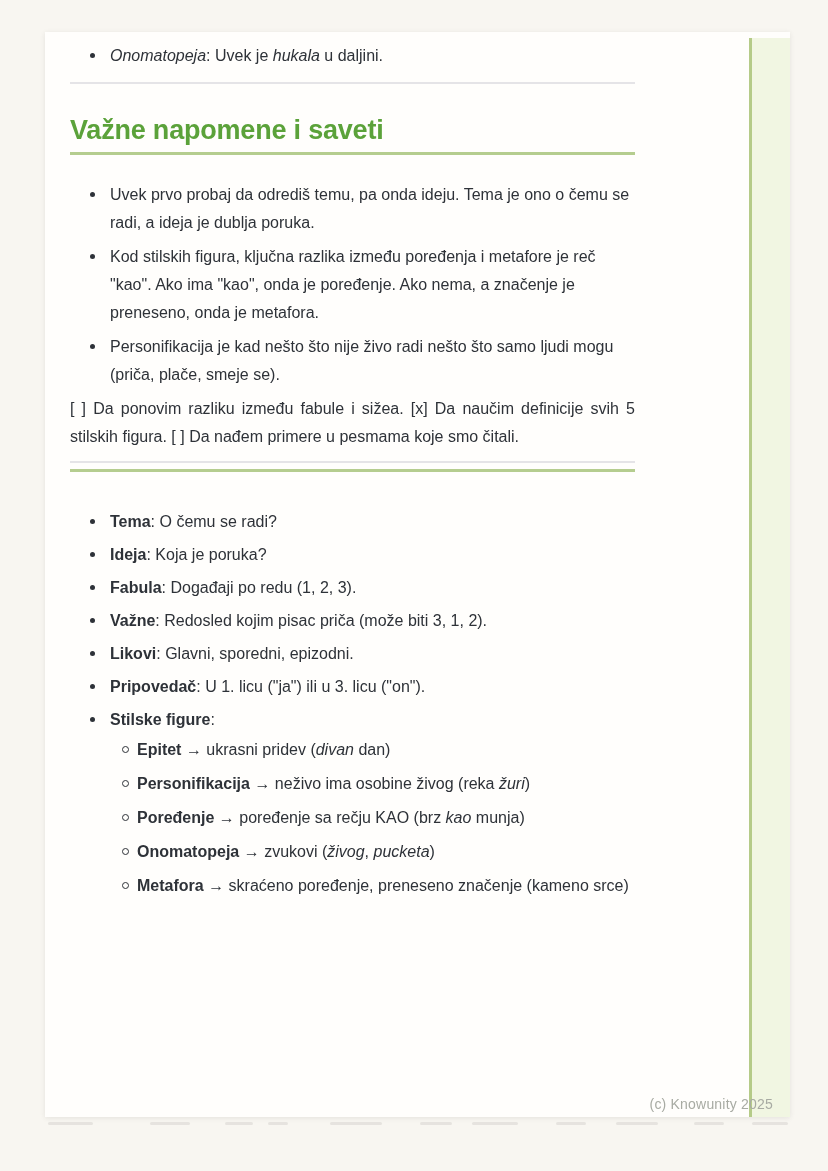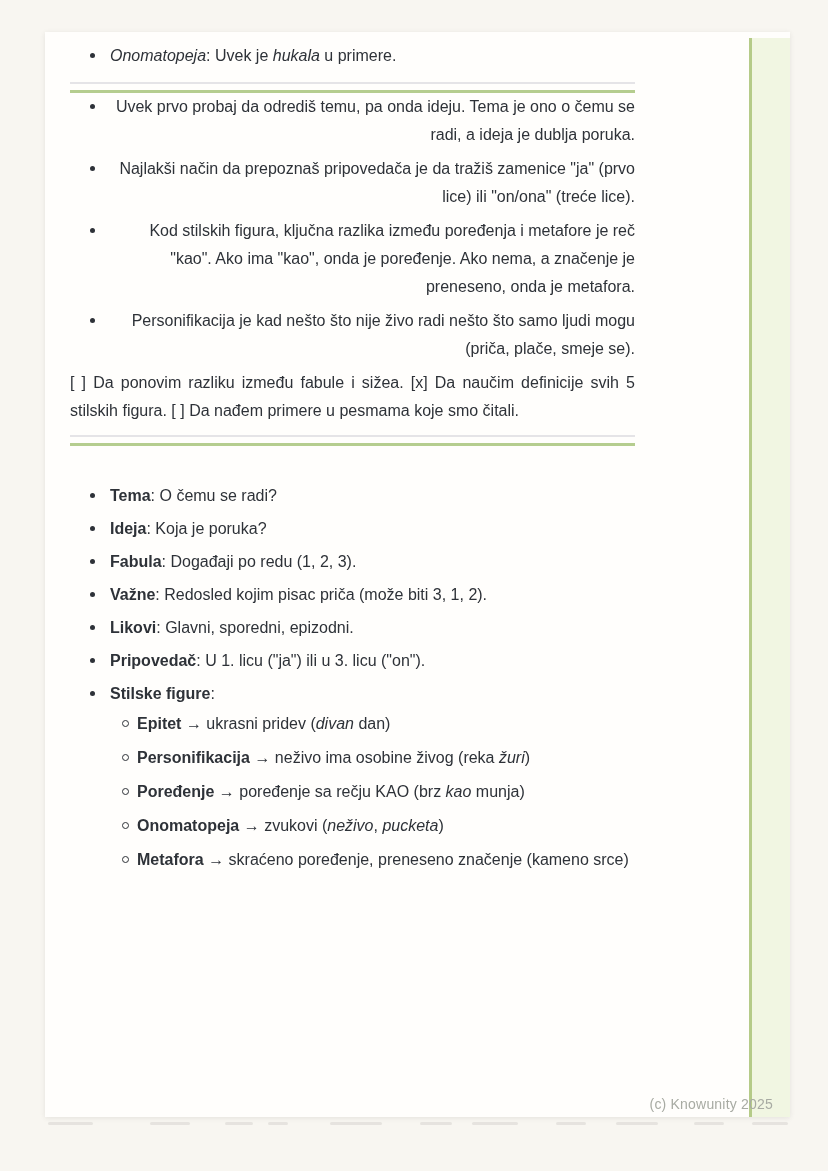--- a/index.html
+++ b/index.html
@@ -91,21 +91,21 @@
     line-height:32px;
     font-weight:700;
     color:var(--accent);
     letter-spacing:-0.2px;
   }
   .heading-underline{
     height:3px;
     background:var(--underline);
     margin-top:6px;
   }
-  ul.list1{text-align:right;}
+  ul.list1{margin-top:26px;}
   ul.list2{margin-top:36px;}
   .checklist{
     margin:4px 0 0 0;
     text-align:justify;
   }
   .b{font-weight:700;}
   .i{font-style:italic;}
   .footer{
     position:absolute;
     right:17px;bottom:5px;
@@ -125,30 +125,30 @@
 </style>
 </head>
 <body>
 
 <div class="card">
   <div class="green-band"></div>
 
   <div class="content">
 
     <ul class="main intro">
-        <li><span class="i">Onomatopeja</span><span>: Uvek je </span><span class="i">hukala</span><span> u primere.</span></li>
+        <li><span class="i">Onomatopeja</span><span>: Uvek je </span><span class="i">hukala</span><span> u daljini.</span></li>
       </ul>
 
     <div class="divider"></div>
 
+    <h2>Važne napomene i saveti</h2>
     <div class="heading-underline"></div>
 
     <ul class="main list1">
         <li><span>Uvek prvo probaj da odrediš temu, pa onda ideju. Tema je ono o čemu se radi, a ideja je dublja poruka.</span></li>
-        <li><span>Najlakši način da prepoznaš pripovedača je da tražiš zamenice "ja" (prvo lice) ili "on/ona" (treće lice).</span></li>
         <li><span>Kod stilskih figura, ključna razlika između poređenja i metafore je reč "kao". Ako ima "kao", onda je poređenje. Ako nema, a značenje je preneseno, onda je metafora.</span></li>
         <li><span>Personifikacija je kad nešto što nije živo radi nešto što samo ljudi mogu (priča, plače, smeje se).</span></li>
       </ul>
 
     <p class="checklist">[ ] Da ponovim razliku između fabule i sižea. [x] Da naučim definicije svih 5 stilskih figura. [ ] Da nađem primere u pesmama koje smo čitali.</p>
 
     <div class="divider d2"></div>
 
     <div class="heading-underline"></div>
 
@@ -156,21 +156,21 @@
         <li><span class="b">Tema</span><span>: O čemu se radi?</span></li>
         <li><span class="b">Ideja</span><span>: Koja je poruka?</span></li>
         <li><span class="b">Fabula</span><span>: Događaji po redu (1, 2, 3).</span></li>
         <li><span class="b">Važne</span><span>: Redosled kojim pisac priča (može biti 3, 1, 2).</span></li>
         <li><span class="b">Likovi</span><span>: Glavni, sporedni, epizodni.</span></li>
         <li><span class="b">Pripovedač</span><span>: U 1. licu ("ja") ili u 3. licu ("on").</span></li>
         <li><span class="b">Stilske figure</span><span>:</span><ul class="sublist">
             <li><span class="b">Epitet</span><span> → ukrasni pridev (</span><span class="i">divan</span><span> dan)</span></li>
             <li><span class="b">Personifikacija</span><span> → neživo ima osobine živog (reka </span><span class="i">žuri</span><span>)</span></li>
             <li><span class="b">Poređenje</span><span> → poređenje sa rečju KAO (brz </span><span class="i">kao</span><span> munja)</span></li>
-            <li><span class="b">Onomatopeja</span><span> → zvukovi (</span><span class="i">neživo</span><span>, </span><span class="i">pucketa</span><span>)</span></li>
+            <li><span class="b">Onomatopeja</span><span> → zvukovi (</span><span class="i">živog</span><span>, </span><span class="i">pucketa</span><span>)</span></li>
             <li><span class="b">Metafora</span><span> → skraćeno poređenje, preneseno značenje (kameno srce)</span></li>
           </ul></li>
       </ul>
 
   </div>
 
   <div class="footer">(c) Knowunity 2025</div>
 </div>
 
 <div class="smudge" style="left: 48px; width: 45px;"></div>

